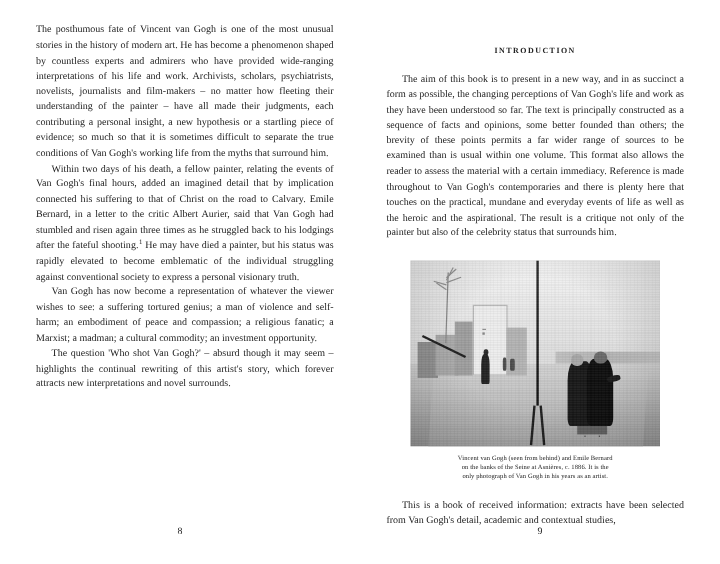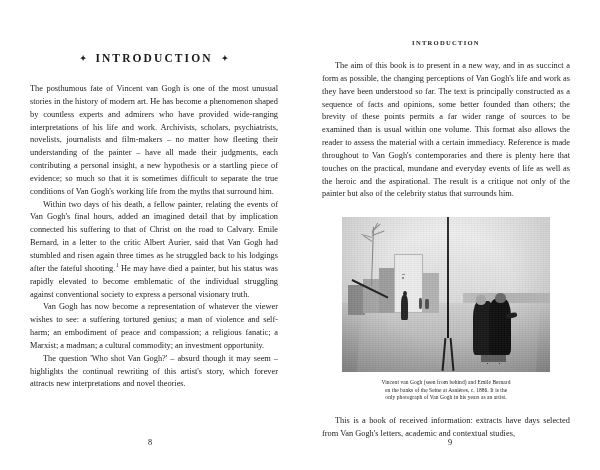--- a/index.html
+++ b/index.html
@@ -331,29 +331,26 @@
   .page-left .folio  { bottom: 23px; }
   .page-right .folio { bottom: 23px; }
 </style>
 </head>
 <body>
 
 <div class="spread">
 
   <div class="page page-left">
 
-    <h1 class="chapter-title">
-      <span class="orn orn-left">✦</span><span>INTRODUCTION</span><span class="orn orn-right">✦</span>
-    </h1>
 
     <div class="body-block">
       <p class="para">The posthumous fate of Vincent van Gogh is one of the most unusual stories in the history of modern art. He has become a phenomenon shaped by countless experts and admirers who have provided wide-ranging interpretations of his life and work. Archivists, scholars, psychiatrists, novelists, journalists and film-makers – no matter how fleeting their understanding of the painter – have all made their judgments, each contributing a personal insight, a new hypothesis or a startling piece of evidence; so much so that it is sometimes difficult to separate the true conditions of Van Gogh's working life from the myths that surround him.</p>
       <p class="para"><span>Within two days of his death, a fellow painter, relating the events of Van Gogh's final hours, added an imagined detail that by implication connected his suffering to that of Christ on the road to Calvary. Emile Bernard, in a letter to the critic Albert Aurier, said that Van Gogh had stumbled and risen again three times as he struggled back to his lodgings after the fateful shooting.</span><sup class="fn">1</sup><span> He may have died a painter, but his status was rapidly elevated to become emblematic of the individual struggling against conventional society to express a personal visionary truth.</span></p>
       <p class="para">Van Gogh has now become a representation of whatever the viewer wishes to see: a suffering tortured genius; a man of violence and self-harm; an embodiment of peace and compassion; a religious fanatic; a Marxist; a madman; a cultural commodity; an investment opportunity.</p>
-      <p class="para">The question 'Who shot Van Gogh?' – absurd though it may seem – highlights the continual rewriting of this artist's story, which forever attracts new interpretations and novel theories.</p>
+      <p class="para">The question 'Who shot Van Gogh?' – absurd though it may seem – highlights the continual rewriting of this artist's story, which forever attracts new interpretations and novel surrounds.</p>
     </div>
 
     <div class="folio">8</div>
   </div>
 
   <div class="page page-right">
 
     <div class="running-head">INTRODUCTION</div>
 
     <div class="body-block right-top">
@@ -415,19 +412,19 @@
       </div>
 
       <figcaption class="photo-caption">
         <span class="cap-line">Vincent van Gogh (seen from behind) and Emile Bernard</span>
         <span class="cap-line">on the banks of the Seine at Asnières, c. 1886. It is the</span>
         <span class="cap-line">only photograph of Van Gogh in his years as an artist.</span>
       </figcaption>
     </figure>
 
     <div class="after-figure">
-      <p class="para indent">This is a book of received information: extracts have days selected from Van Gogh's letters, academic and contextual studies,</p>
+      <p class="para indent">This is a book of received information: extracts have been selected from Van Gogh's detail, academic and contextual studies,</p>
     </div>
 
     <div class="folio">9</div>
   </div>
 
 </div>
 
 </body></html>

